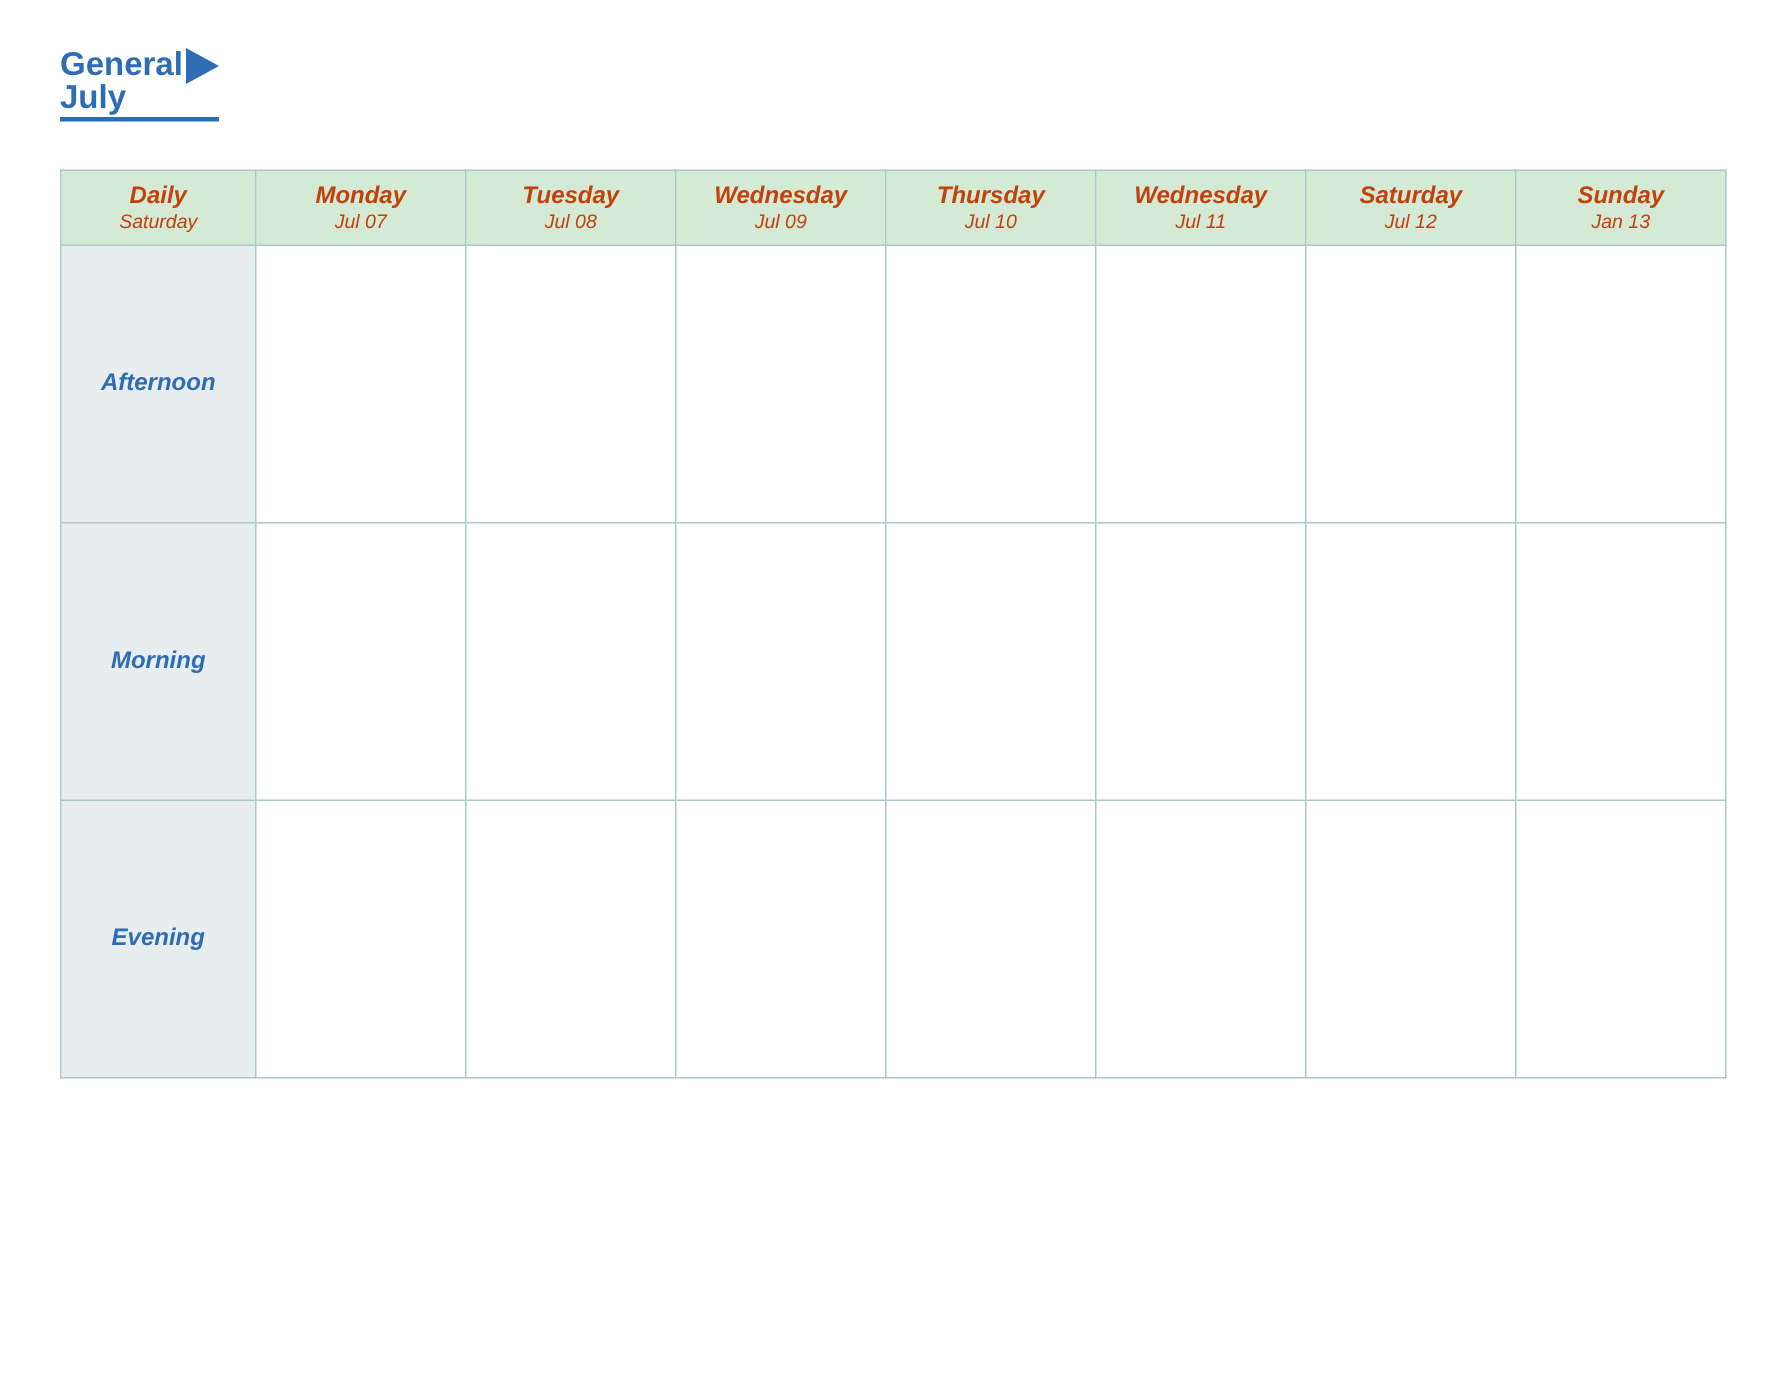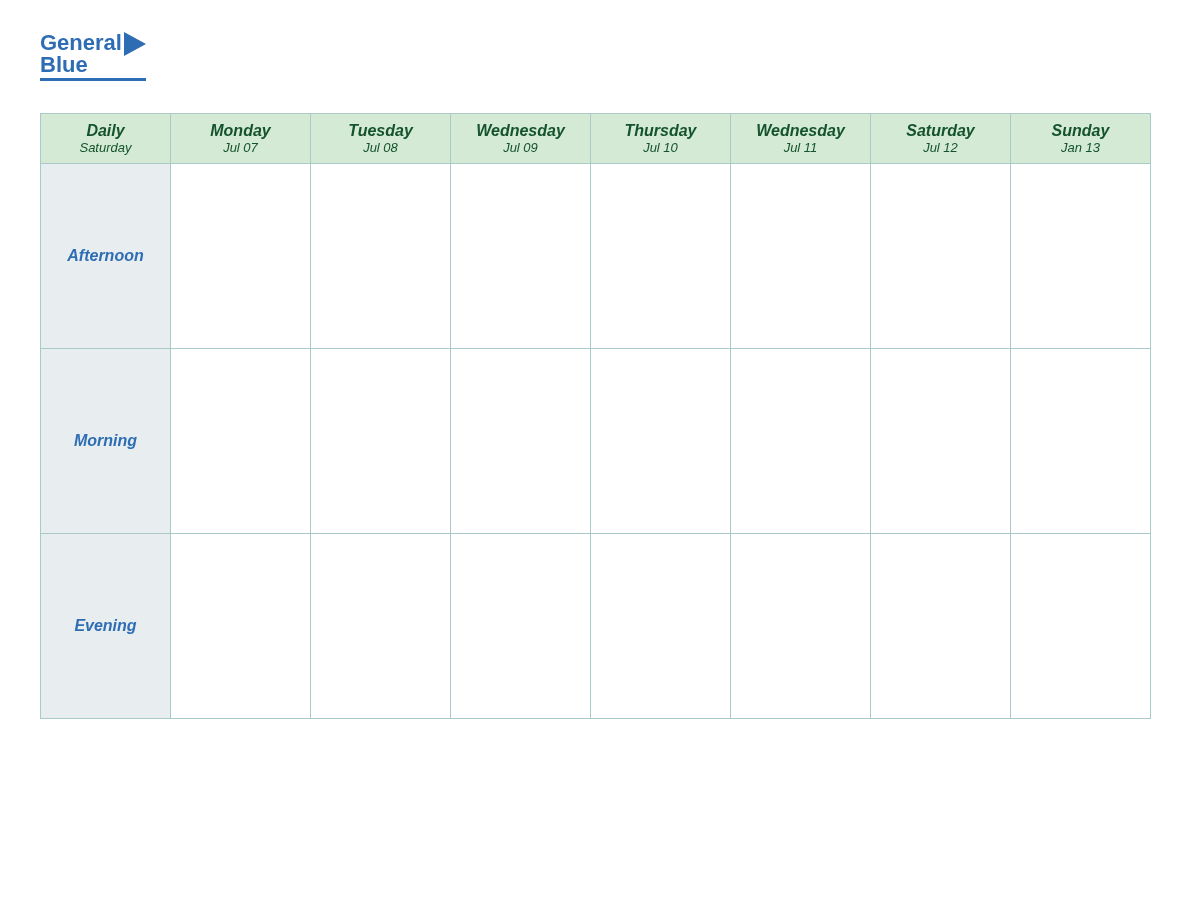--- a/index.html
+++ b/index.html
@@ -74,21 +74,21 @@
       border: 1.5px solid #7aa8a8;
     }
     .planner-table th, .planner-table td {
       border: 1px solid #aacaca;
       padding: 0;
     }
     .header-row th {
       background: #d4ead4;
       text-align: center;
       padding: 8px 4px;
-      color: #14532d;
+      color: #c2410c;
       font-style: italic;
       font-size: 15px;
     }
     .header-row th .day-name {
       font-size: 16px;
       font-weight: bold;
       display: block;
     }
     .header-row th .day-date {
       font-size: 13px;
@@ -125,21 +125,21 @@
 <div class="header">
   <div class="logo">
     <div class="logo-wrapper">
       <div class="logo-row1">
         <span class="logo-text">
           <span>General</span>
         </span>
         <div class="logo-triangle"></div>
       </div>
       <div style="display:flex; align-items:center; margin-top:-2px;">
-        <span class="logo-text" style="color:#2e6db4; font-size:22px; font-weight:bold;">Blue</span>
+        <span class="logo-text" style="color:#2e6db4; font-size:22px; font-weight:bold;">July</span>
       </div>
       <div class="logo-underline"></div>
     </div>
   </div>
   <div class="title-block">
   </div>
 </div>
 
 <table class="planner-table">
   <thead>

